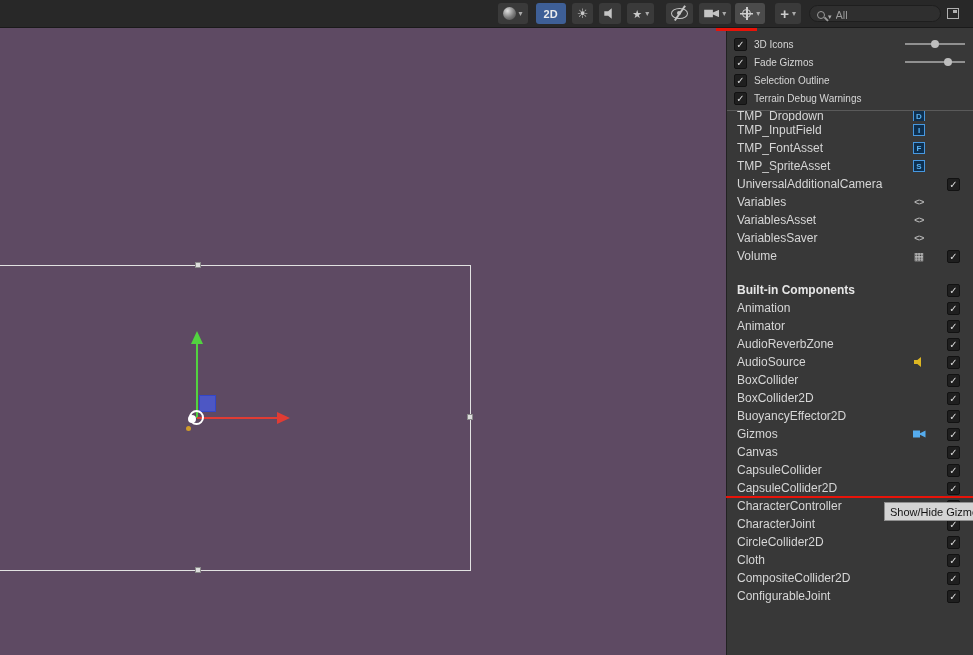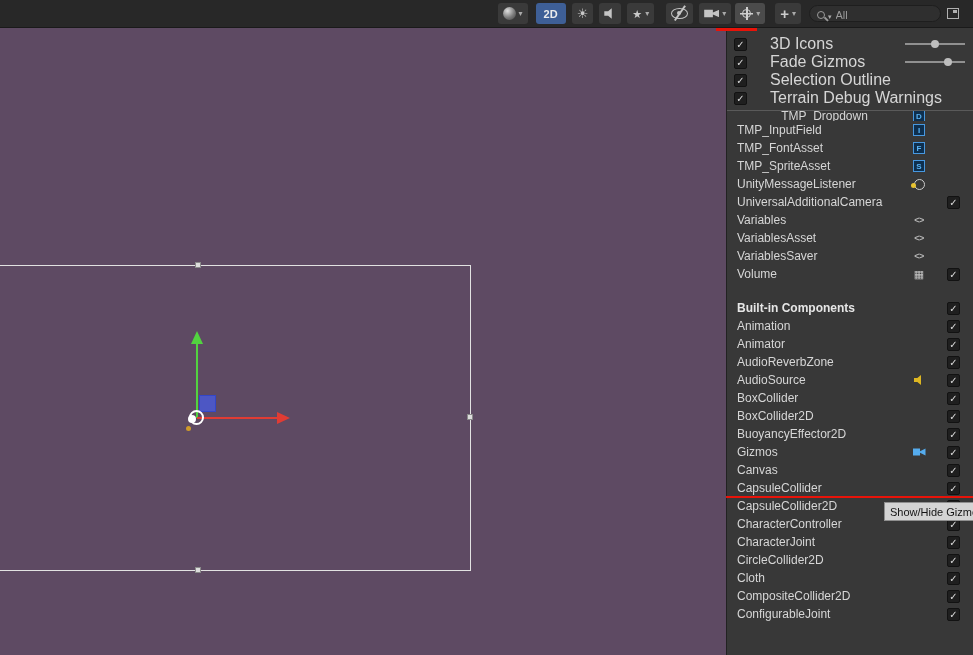--- a/index.html
+++ b/index.html
@@ -57,25 +57,25 @@
   .pivot-ring{position:absolute;left:189px;top:382px;width:15px;height:15px;border:2px solid #ffffff;border-radius:50%;box-sizing:border-box;}
   .pivot-dot{position:absolute;left:188px;top:387px;width:8px;height:8px;border-radius:50%;background:#ffffff;}
   .anchor-dot{position:absolute;left:186px;top:398px;width:5px;height:5px;border-radius:50%;background:#cf9a2a;}
 
   
   .gizmos-panel{position:absolute;left:726px;top:28px;right:0;bottom:0;background:#383838;border-left:1px solid #222;box-sizing:border-box;}
   .toggle-section{padding-top:7px;padding-bottom:3px;}
   .separator{height:1px;background:#5a5a5a;}
   .gap{height:16px;}
   .trow{display:flex;align-items:center;height:18px;padding-left:7px;position:relative;}
-  .tlabel{margin-left:23px;font-size:16px;color:#d6d6d6;white-space:nowrap;}
+  .tlabel{margin-left:7px;font-size:10px;color:#d6d6d6;white-space:nowrap;}
   .slider{position:absolute;right:8px;top:8px;width:60px;height:1.5px;background:#909090;}
   .knob{position:absolute;top:-3.5px;width:8px;height:8px;background:#bdbdbd;border-radius:50%;}
   .prow{display:flex;align-items:center;height:18px;padding-left:10px;}
-  .prow.clipped{height:10px;overflow:hidden;text-align:center;}
+  .prow.clipped{height:10px;overflow:hidden;}
   .plabel{flex:1;font-size:12px;color:#d6d6d6;white-space:nowrap;overflow:hidden;}
   .plabel.bold{font-weight:bold;color:#e6e6e6;}
   .islot{width:14px;height:14px;margin-right:21px;display:flex;align-items:center;justify-content:center;flex:0 0 auto;}
   .cslot{width:13px;margin-right:13px;display:flex;align-items:center;flex:0 0 auto;}
   .cb{width:13px;height:13px;background:#1f1f1f;border:1px solid #121212;border-radius:2px;box-sizing:border-box;
       color:#dadada;font-size:10px;display:inline-flex;align-items:center;justify-content:center;flex:0 0 auto;}
   .ricon{display:inline-flex;align-items:center;justify-content:center;}
   .ic-tmp{width:12px;height:12px;background:#0e2f4e;border:1px solid #4798e0;color:#59b2f2;font-size:8px;font-weight:bold;box-sizing:border-box;}
   .ic-msg{width:11px;height:11px;border:1.5px solid #cdcdcd;border-radius:50%;position:relative;box-sizing:border-box;}
   .ic-msg::after{content:'';position:absolute;left:-4px;top:3px;width:5px;height:5px;background:#e8c331;border-radius:50%;}
@@ -205,27 +205,20 @@
           <span class="cslot"></span>
         </div>
         <div class="prow">
           <span class="plabel">TMP_SpriteAsset</span>
           <span class="islot">
             <span class="ricon ic-tmp">S</span>
           </span>
           <span class="cslot"></span>
         </div>
         <div class="prow">
-          <span class="plabel">UnityMessageListener</span>
-          <span class="islot">
-            <span class="ricon ic-msg"></span>
-          </span>
-          <span class="cslot"></span>
-        </div>
-        <div class="prow">
           <span class="plabel">UniversalAdditionalCamera</span>
           <span class="islot"></span>
           <span class="cslot">
             <span class="cb">✓</span>
           </span>
         </div>
         <div class="prow">
           <span class="plabel">Variables</span>
           <span class="islot">
             <span class="ricon ic-code">&lt;&gt;</span>

